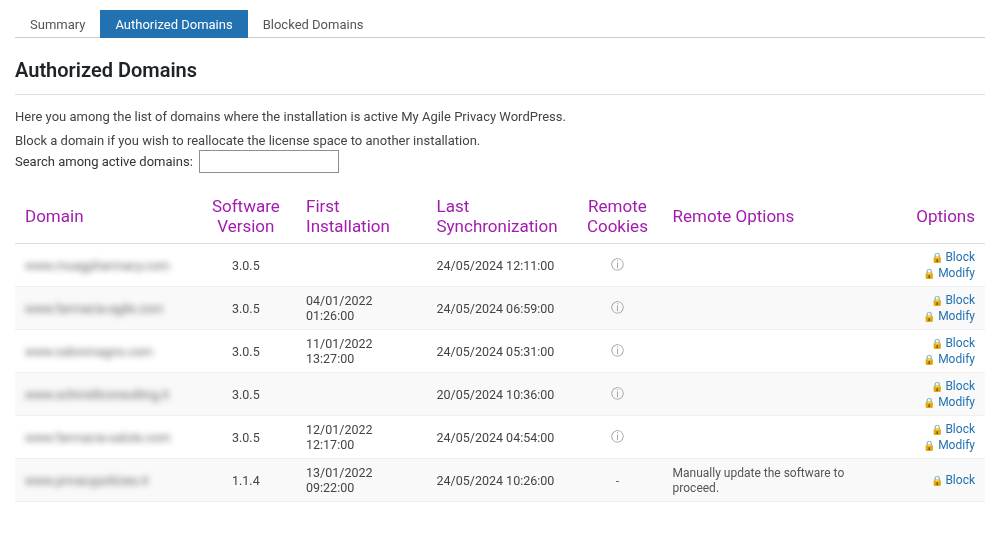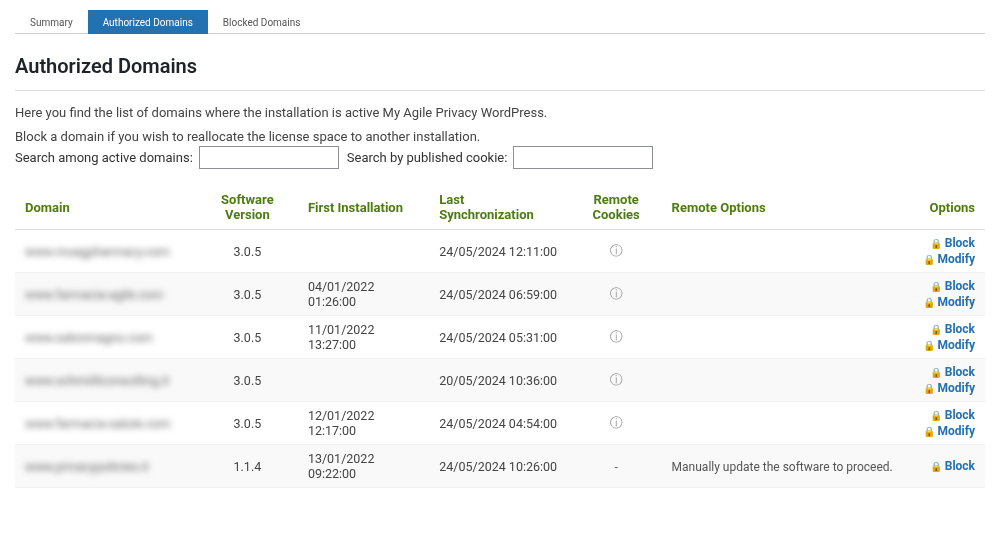--- a/index.html
+++ b/index.html
@@ -1,34 +1,34 @@
 <!DOCTYPE html>
 <html><head>
   <meta charset="utf-8">
   <style>
     * { box-sizing: border-box; margin: 0; padding: 0; }
     body { font-family: -apple-system, BlinkMacSystemFont, "Segoe UI", Roboto, sans-serif; font-size: 13px; color: #333; background: #fff; padding: 10px 15px; }
 
     .tabs { display: flex; gap: 0; margin-bottom: 20px; border-bottom: 1px solid #ccc; }
-    .tab { padding: 6px 14px; font-size: 10px; cursor: pointer; border: 1px solid transparent; border-bottom: none; margin-bottom: -1px; color: #555; text-decoration: none; }
+    .tab { padding: 6px 14px; font-size: 13px; cursor: pointer; border: 1px solid transparent; border-bottom: none; margin-bottom: -1px; color: #555; text-decoration: none; }
     .tab.active { background: #2271b1; color: #fff; border-color: #2271b1; }
 
     h1 { font-size: 20px; font-weight: 600; margin-bottom: 12px; color: #1d2327; }
     .description { font-size: 13px; color: #444; margin-bottom: 4px; line-height: 1.5; }
     .description2 { font-size: 13px; color: #444; line-height: 1.5; }
 
     hr { border: none; border-top: 1px solid #ddd; margin-bottom: 12px; }
 
     .search-bar { display: flex; gap: 8px; align-items: center; margin-bottom: 16px; }
     .search-group { display: flex; align-items: center; gap: 6px; font-size: 13px; }
     .search-group input { border: 1px solid #8c8f94; padding: 3px 6px; font-size: 13px; width: 140px; }
 
     table { width: 100%; border-collapse: collapse; font-size: 12.5px; }
     thead tr { background: #f0f0f0; }
-    th { padding: 7px 10px; text-align: left; font-weight: 700; font-size: 13px; color: #4d7c0f; border-bottom: 1px solid #ddd; }
+    th { padding: 7px 10px; text-align: left; font-weight: 400; font-size: 17px; color: #a21caf; border-bottom: 1px solid #ddd; }
     td { padding: 6px 10px; border-bottom: 1px solid #f0f0f0; vertical-align: middle; color: #444; }
     tr:nth-child(even) { background: #f9f9f9; }
     tr:nth-child(odd) { background: #fff; }
     .blurred { filter: blur(3px); user-select: none; color: #666; }
 
     .action-links { display: flex; flex-direction: column; align-items: flex-end; gap: 2px; }
     .action-link { color: #2271b1; text-decoration: none; font-size: 12px; white-space: nowrap; cursor: pointer; }
     .lock-icon { font-size: 10px; margin-right: 2px; }
 
     .info-icon { color: #999; font-size: 13px; cursor: default; }
@@ -38,45 +38,41 @@
     .col-domain { width: 18%; }
     .col-software { width: 10%; text-align: center; }
     .col-first { width: 13%; }
     .col-last { width: 14%; }
     .col-cookies { width: 9%; text-align: center; }
     .col-remote { width: 24%; }
     .col-options { width: 8%; text-align: right; }
 
     td.col-software { text-align: center; }
     td.col-cookies { text-align: center; }
-    td.col-options { text-align: left; font-weight: bold; }
+    td.col-options { text-align: left; }
   </style>
 </head>
 <body>
 
 <div>
   <div class="tabs">
     <a class="tab">Summary</a>
     <a class="tab active">Authorized Domains</a>
     <a class="tab">Blocked Domains</a>
   </div>
 </div>
 
 <h1>Authorized Domains</h1>
 <hr>
-<p class="description">Here you find the list of domains where the installation is active My Agile Privacy WordPress.</p>
+<p class="description">Here you among the list of domains where the installation is active My Agile Privacy WordPress.</p>
 <p class="description2">Block a domain if you wish to reallocate the license space to another installation.</p>
 
 <div class="search-bar">
   <div class="search-group">
     <label>Search among active domains:</label>
-    <input type="text" style="">
-  </div>
-  <div class="search-group">
-    <label>Search by published cookie:</label>
     <input type="text" style="">
   </div>
 </div>
 
 <table>
   <thead>
     <tr>
       <th class="col-domain">Domain</th>
       <th class="col-software">Software Version</th>
       <th class="col-first">First Installation</th>

